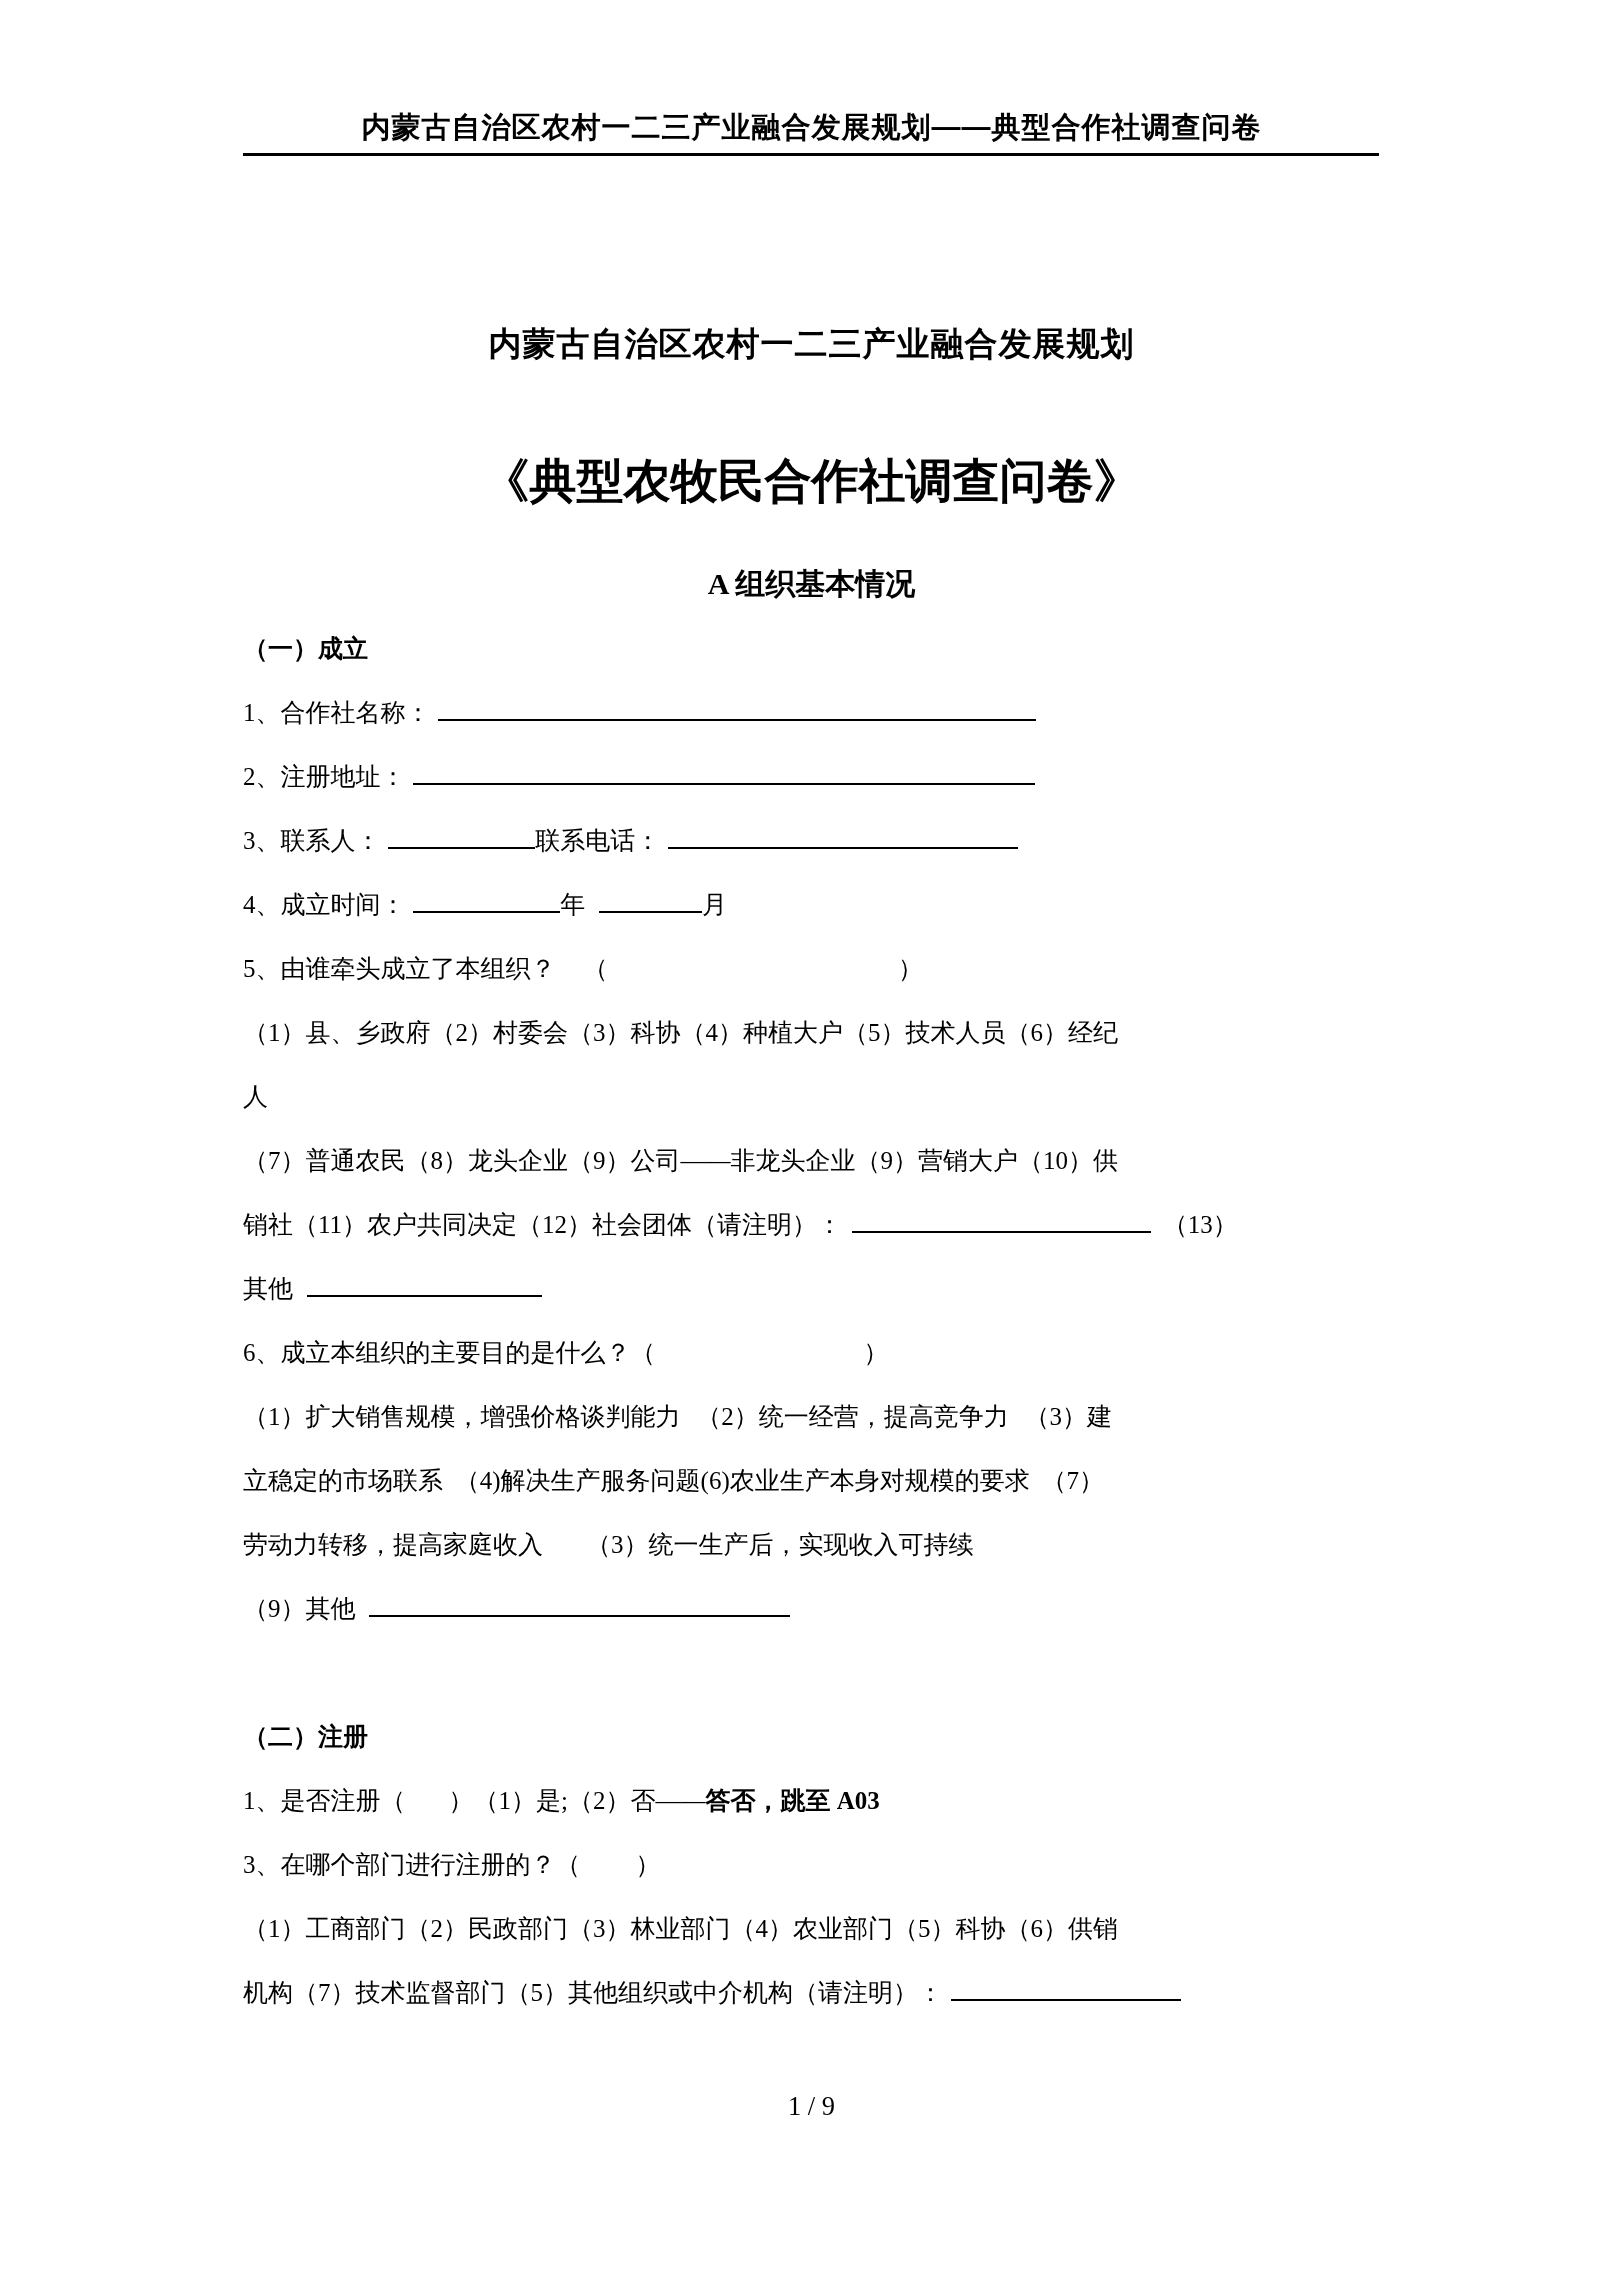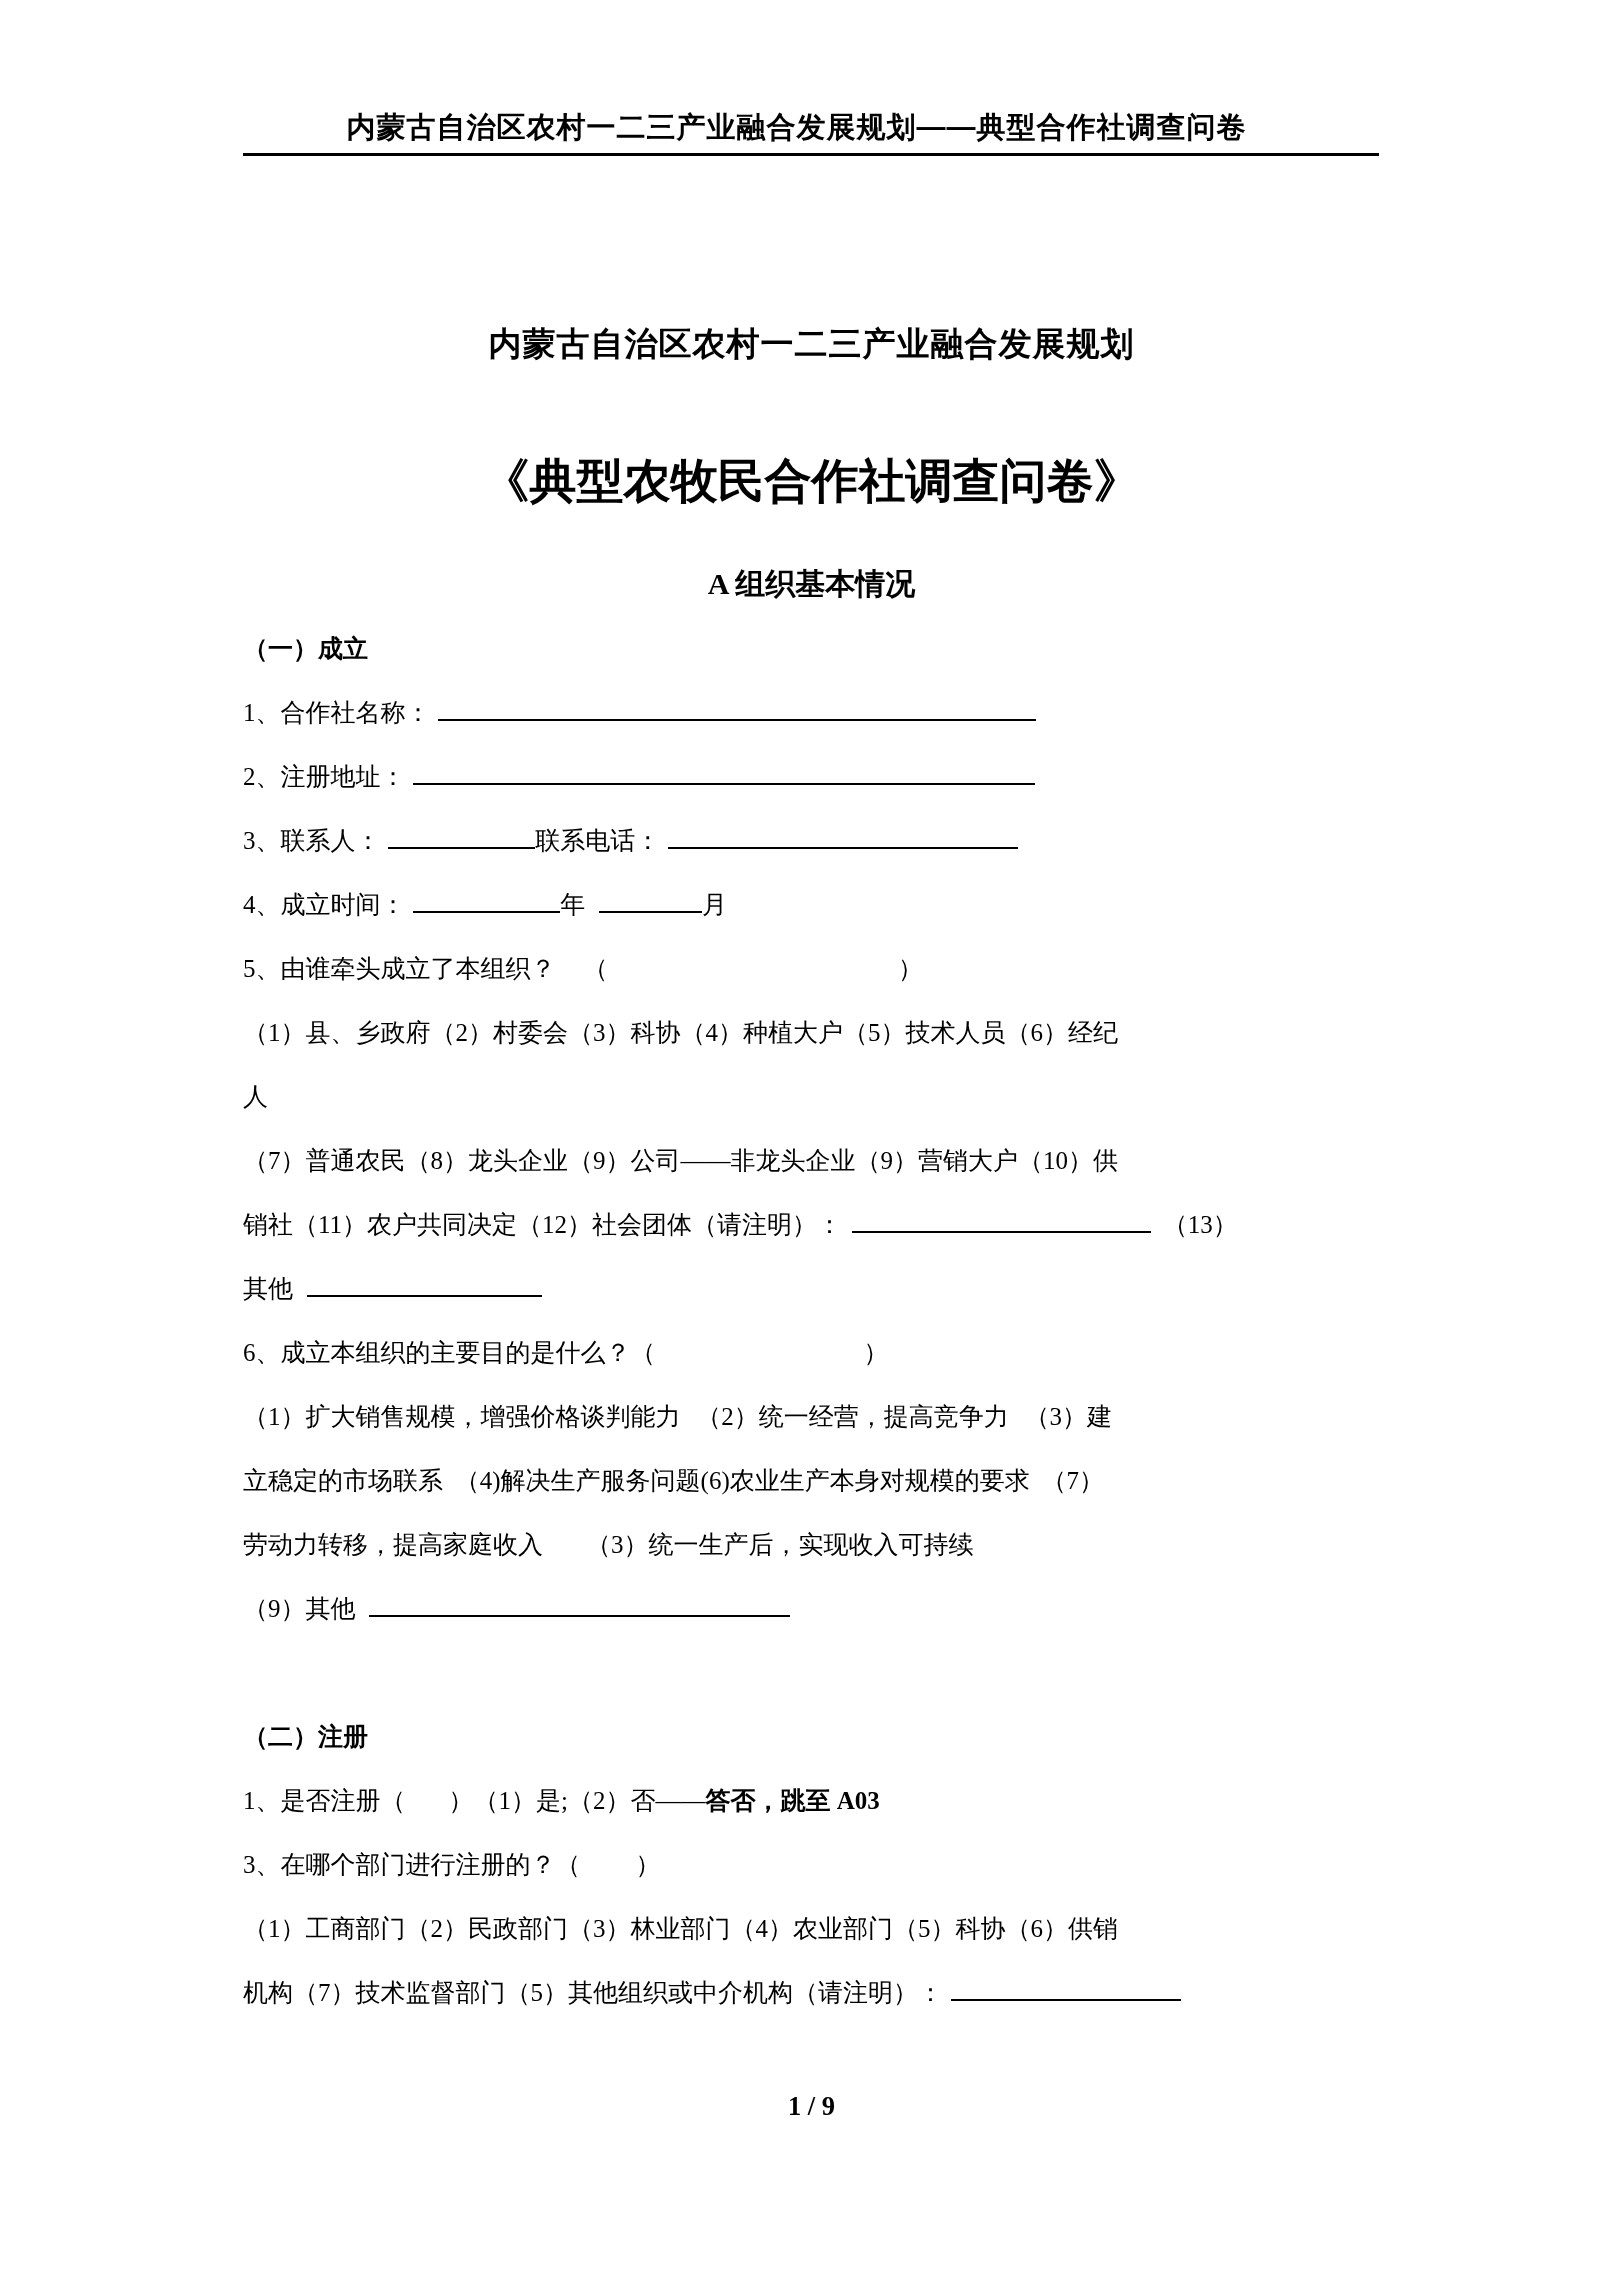--- a/index.html
+++ b/index.html
@@ -7,21 +7,21 @@
     width:1621px;height:2293px;
     background:#ffffff;
     position:relative;
     font-family:"Liberation Serif","DejaVu Serif",serif;
     color:#000;
     overflow:hidden;
   }
   .page{position:absolute;inset:0;background:#fff;}
   
   .hdr-text{
-    position:absolute;top:110px;left:228px;width:1137px;
+    position:absolute;top:110px;left:243px;width:1137px;
     text-align:center;
     font-family:"Liberation Sans","DejaVu Sans",sans-serif;
     font-weight:bold;font-size:29px;line-height:35px;
     letter-spacing:1px;
   }
   .hdr-rule{
     position:absolute;top:153px;left:243px;width:1136px;height:0;
     border-top:3.9px solid #000;
   }
   
@@ -58,21 +58,21 @@
     display:inline-block;
     border-bottom:2.9px solid #000;
     height:1.02em;
     vertical-align:baseline;
   }
   .gap{display:inline-block;height:1px;vertical-align:baseline;}
   
   .footer{
     position:absolute;top:2090px;left:243px;width:1137px;
     text-align:center;
-    font-weight:bold;font-size:26.5px;line-height:33px;
+    font-weight:normal;font-size:26.5px;line-height:33px;
   }
 </style>
 </head>
 <body>
 
 <div class="page">
 
   <div class="hdr-text">内蒙古自治区农村一二三产业融合发展规划——典型合作社调查问卷</div>
 
   <div class="hdr-rule"></div>

